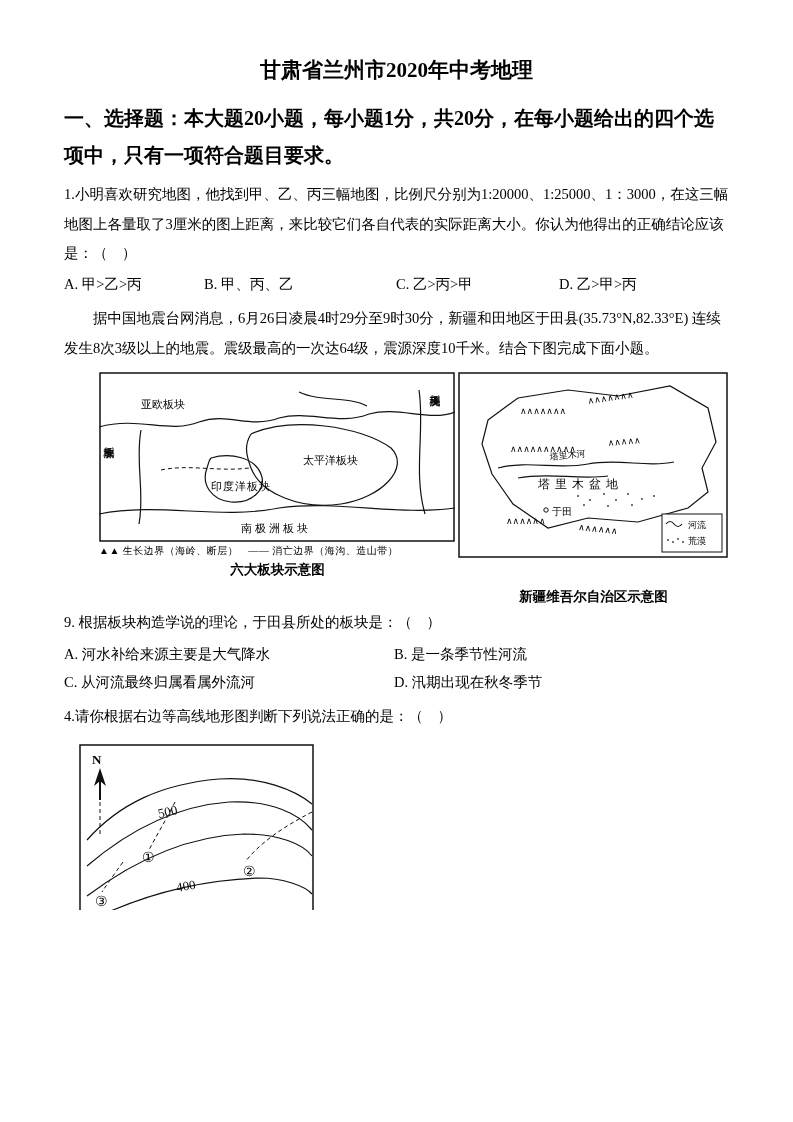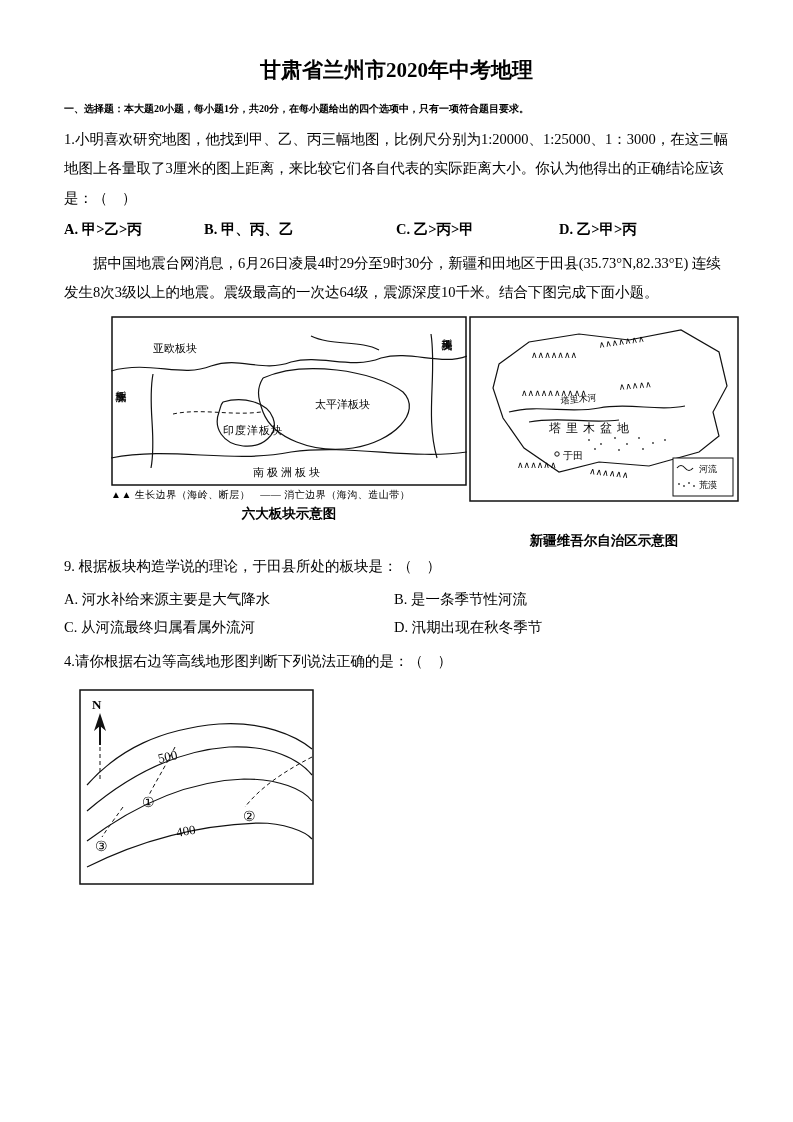--- a/index.html
+++ b/index.html
@@ -4,27 +4,27 @@
 <style>
   * { box-sizing: border-box; }
   html,body { margin:0; padding:0; background:#ffffff; }
   .page {
     width: 793px; height: 910px; margin: 0 auto; background:#fff;
     padding: 52px 64px 0 64px; overflow: hidden; color:#000;
     font-family: "Liberation Serif", "DejaVu Serif", serif;
     font-size: 14.5px;
   }
   .title { text-align:center; font-weight:bold; font-size:21px; margin: 4px 0 16px 0; }
-  .section-heading { font-weight:bold; font-size:10px; line-height:1.85; margin: 0 0 6px 0; }
+  .section-heading { font-weight:bold; font-size:20px; line-height:1.85; margin: 0 0 6px 0; }
   p.qtext { line-height: 2.05; margin: 2px 0; }
   p.passage { line-height: 2.05; margin: 4px 0 2px 0; text-indent: 2em; }
-  .opts4 { display:grid; grid-template-columns: 140px 192px 163px auto; margin: 6px 0 10px 0; font-weight: bold; }
+  .opts4 { display:grid; grid-template-columns: 140px 192px 163px auto; margin: 6px 0 10px 0; }
   .opts2 { display:grid; grid-template-columns: 330px auto; row-gap: 9px; margin: 8px 0 10px 0; }
   .figures { display:flex; align-items:flex-start; margin: 8px 0 2px 35px; }
-  .fig { display:flex; flex-direction:column;margin-left:12px; }
+  .fig { display:flex; flex-direction:column; }
   .fig svg { display:block; font-family:"Liberation Serif","DejaVu Serif",serif; }
   .map-border { fill:none; stroke:#111; stroke-width:1.5; }
   .mline { fill:none; stroke:#111; stroke-width:1.2; }
   .dash { fill:none; stroke:#111; stroke-width:1; stroke-dasharray:4 3; }
   .plate-legend { font-size:10px; margin-top:2px; white-space:nowrap; letter-spacing:0.5px; }
   .plate-legend .sym { margin-right:3px; }
   .plate-legend .gap { margin-left:10px; }
   .fig-caption { text-align:center; font-size:13.5px; font-weight:bold; margin-top:3px; }
   .contour-wrap { margin: 12px 0 0 15px; }
   .q4opts { margin-top: 34px; }

